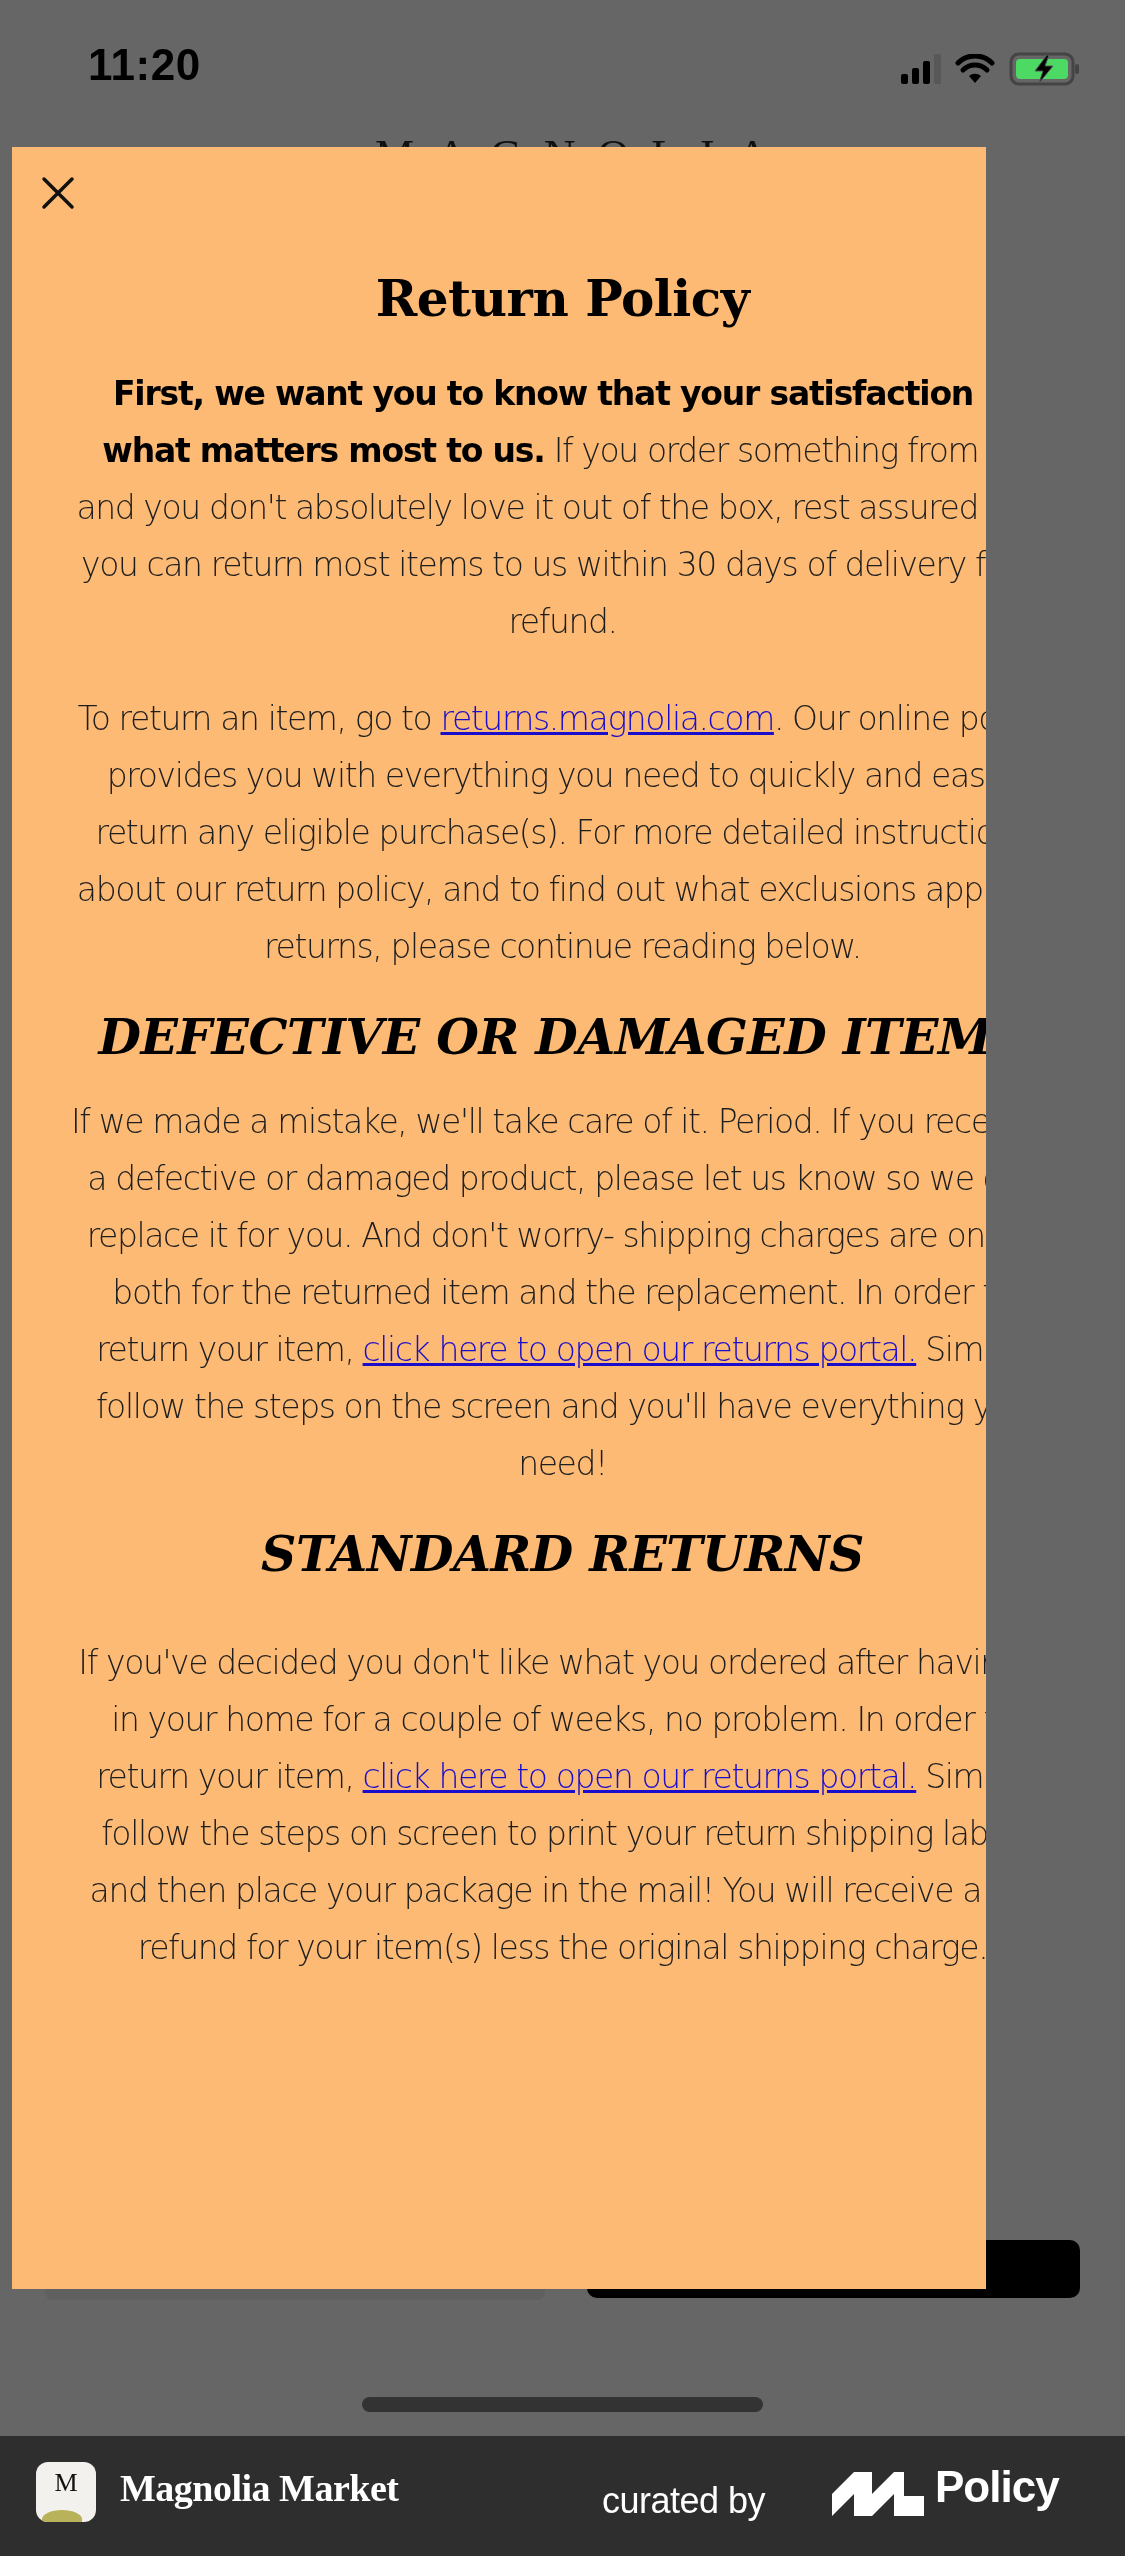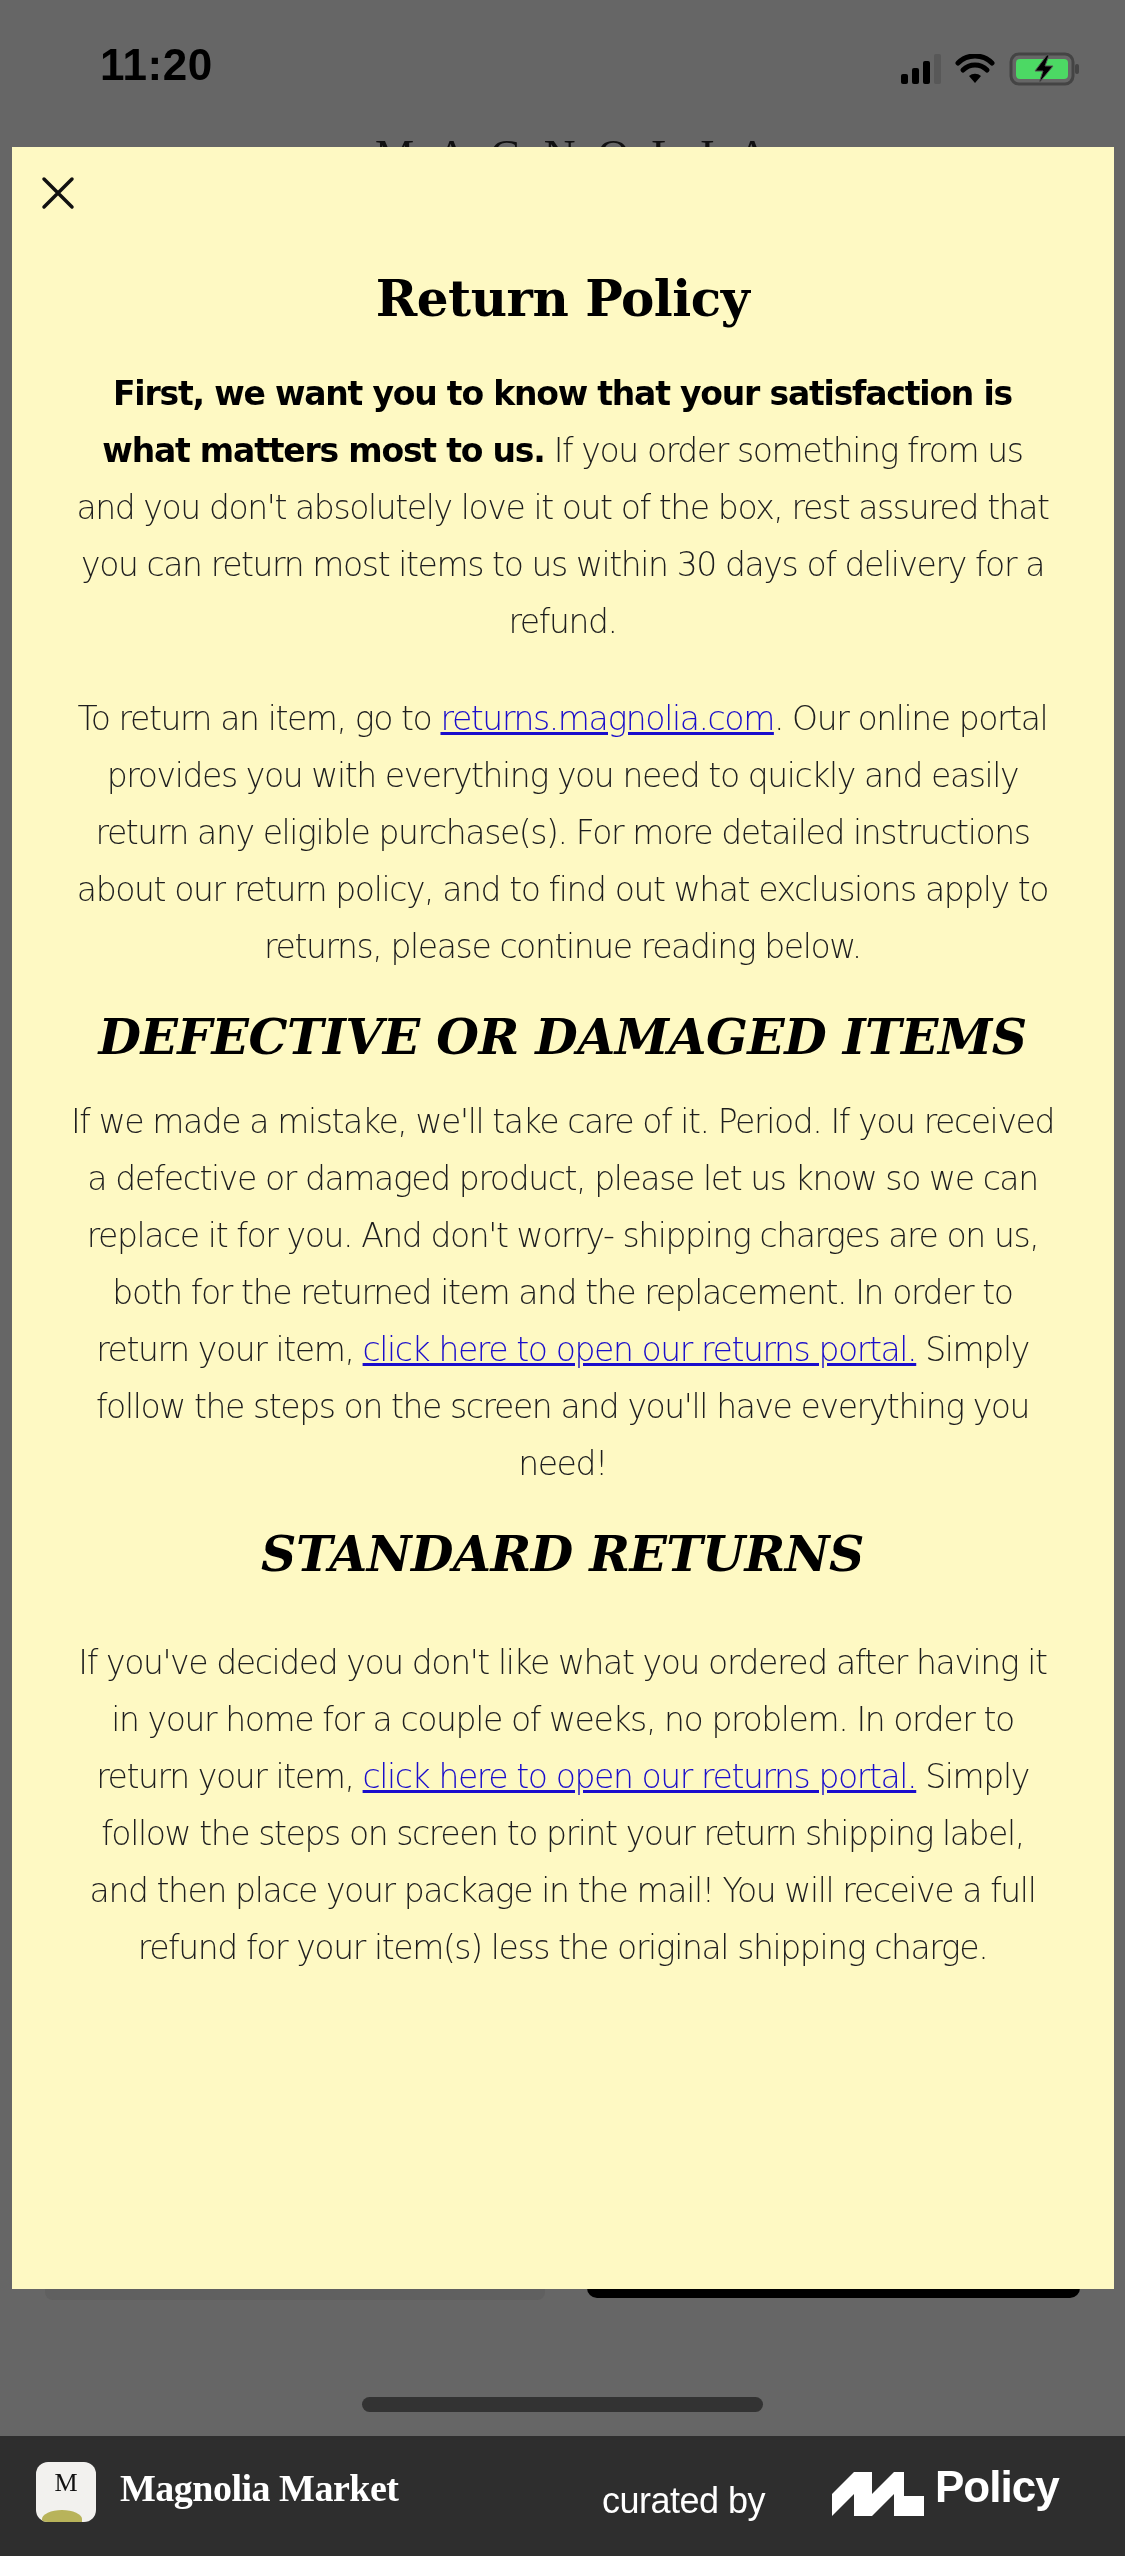--- a/index.html
+++ b/index.html
@@ -1,33 +1,33 @@
 <!DOCTYPE html>
 <html><head>
   <meta charset="utf-8">
   <style>
     * { box-sizing: border-box; margin: 0; padding: 0; }
     html, body { width: 1125px; height: 2556px; overflow: hidden; background: #666666; }
     body { position: relative; font-family: "Liberation Sans", sans-serif; }
 
     
     .status-bar { position: absolute; left: 0; top: 0; width: 1125px; height: 140px; }
-    .status-time { position: absolute; left: 88px; top: 40px; font-size: 44px; font-weight: 600; color: #000; letter-spacing: 0.5px; font-family: "Liberation Sans", sans-serif; margin-left: 12px; }
+    .status-time { position: absolute; left: 88px; top: 40px; font-size: 44px; font-weight: 600; color: #000; letter-spacing: 0.5px; font-family: "Liberation Sans", sans-serif; }
     .status-icons { position: absolute; right: 44px; top: 52px; display: flex; align-items: center; gap: 14px; }
     .signal { display: flex; align-items: flex-end; gap: 4px; height: 30px; }
     .signal span { width: 7px; background: #000; border-radius: 2px; display: block; }
     .signal span.dim { background: #585858; }
 
     
     .bg-logo { position: absolute; left: 375px; top: 130px; font-family: "Liberation Serif", serif; font-size: 44px; letter-spacing: 22px; color: #111; }
     .bg-button-left { position: absolute; left: 45px; top: 2250px; width: 500px; height: 50px; background: #606060; border-radius: 8px; }
     .bg-button-right { position: absolute; left: 587px; top: 2240px; width: 493px; height: 58px; background: #000; border-radius: 10px; }
 
     
-    .modal { position: absolute; left: 12px; top: 147px; width: 1102px; height: 2142px; background: #fef9c3; overflow: hidden; }
+    .modal { position: absolute; left: 12px; top: 147px; width: 974px; height: 2142px; background: #fdba74; overflow: hidden; }
     .close-btn { position: absolute; left: 26px; top: 26px; width: 40px; height: 40px; display: flex; align-items: center; justify-content: center; cursor: pointer; }
     .content { position: absolute; left: 58px; top: 112px; width: 985px; text-align: center; color: #1a1a1a; }
     .title { font-family: "DejaVu Serif", serif; font-weight: bold; font-size: 50px; line-height: 80px; color: #000; letter-spacing: -0.5px; }
     .heading { font-family: "DejaVu Serif", serif; font-weight: bold; font-size: 49px; line-height: 80px; color: #000; letter-spacing: -0.5px; margin-top: 22px; font-style: italic; }
     .para { font-family: "DejaVu Sans", sans-serif; font-size: 33px; line-height: 57px; font-weight: 300; color: #1e1e1e; letter-spacing: -1.4px; margin-top: 16px; }
     .para.first { margin-top: 26px; text-align: center; }
     .para.gap { margin-top: 40px; }
     .para b { font-weight: bold; color: #000; letter-spacing: -1.2px; }
     .para a { color: #1a0dcc; text-decoration: underline; }
 

